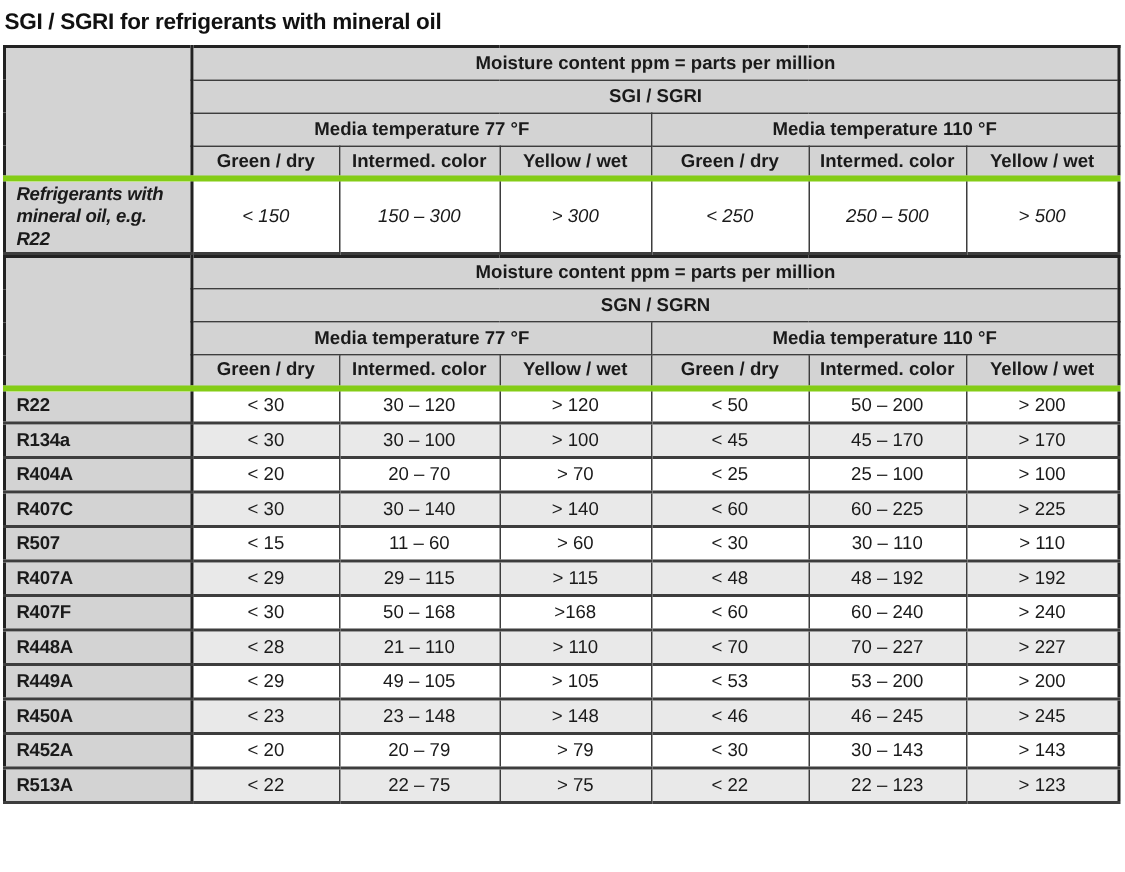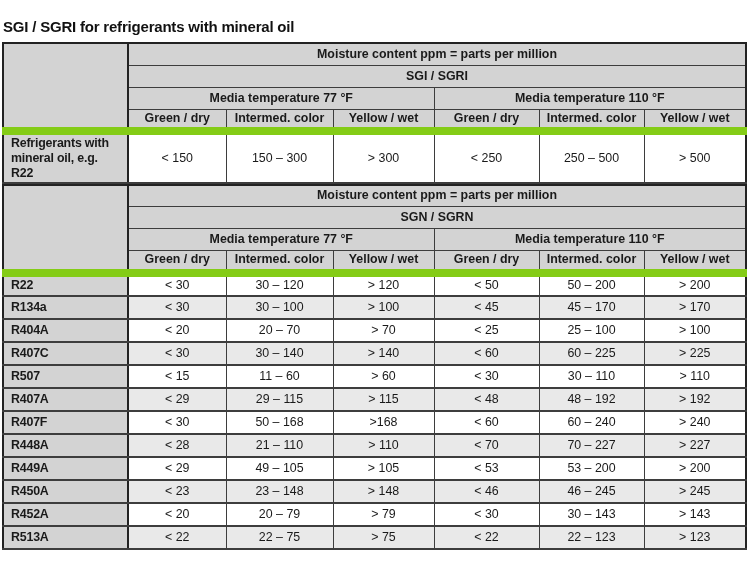--- a/index.html
+++ b/index.html
@@ -4,21 +4,21 @@
 <style>
   * { box-sizing: border-box; }
   html, body {
     margin: 0; padding: 0;
     width: 750px; height: 581px;
     background: #ffffff;
     font-family: "Liberation Sans", sans-serif;
     color: #1a1a1a;
     overflow: hidden;
   }
-  .page { padding: 15px 3px 0 2px; }
+  .page { padding: 3px 3px 0 2px; }
 
   h2.tbl-title {
     font-size: 15px;
     font-weight: bold;
     letter-spacing: -0.2px;
     color: #111;
     margin: 3px 0 7px 1px;
     white-space: nowrap;
   }
   h2.tbl-title.second { margin-top: 16px; }
@@ -36,21 +36,21 @@
     padding: 0 2px;
     overflow: hidden;
   }
   
   .sg-table thead th {
     background: #d3d3d3;
     font-weight: bold;
     text-align: center;
     height: 22px;
   }
-  .sg-table thead { border-bottom: 8px solid #84cc16; }
+  .sg-table thead { border-bottom: 4px solid #84cc16; }
   .sg-table th.corner {
     background: #d3d3d3;
     border-right: 2px solid #222;
   }
   
   .sg-table tbody td {
     background: #ffffff;
     text-align: center;
     height: 23px;
     border-top: 2px solid #3d3d3d;
@@ -60,21 +60,21 @@
   .sg-table tbody th.rlabel {
     background: #d3d3d3;
     font-weight: bold;
     text-align: left;
     padding: 1px 4px 1px 7px;
     border-right: 2px solid #222;
     border-top: 2px solid #3d3d3d;
     border-bottom: 2px solid #3d3d3d;
     letter-spacing: -0.2px;
   }
-  #table1 tbody td, #table1 tbody th.rlabel { height: 38px; }
+  #table1 tbody td, #table1 tbody th.rlabel { height: 38px; font-style: italic; }
 </style>
 </head>
 <body>
 
 <div class="page">
 
   <h2 class="tbl-title">SGI / SGRI for refrigerants with mineral oil</h2>
 
   <table class="sg-table" id="table1">
     <colgroup>

